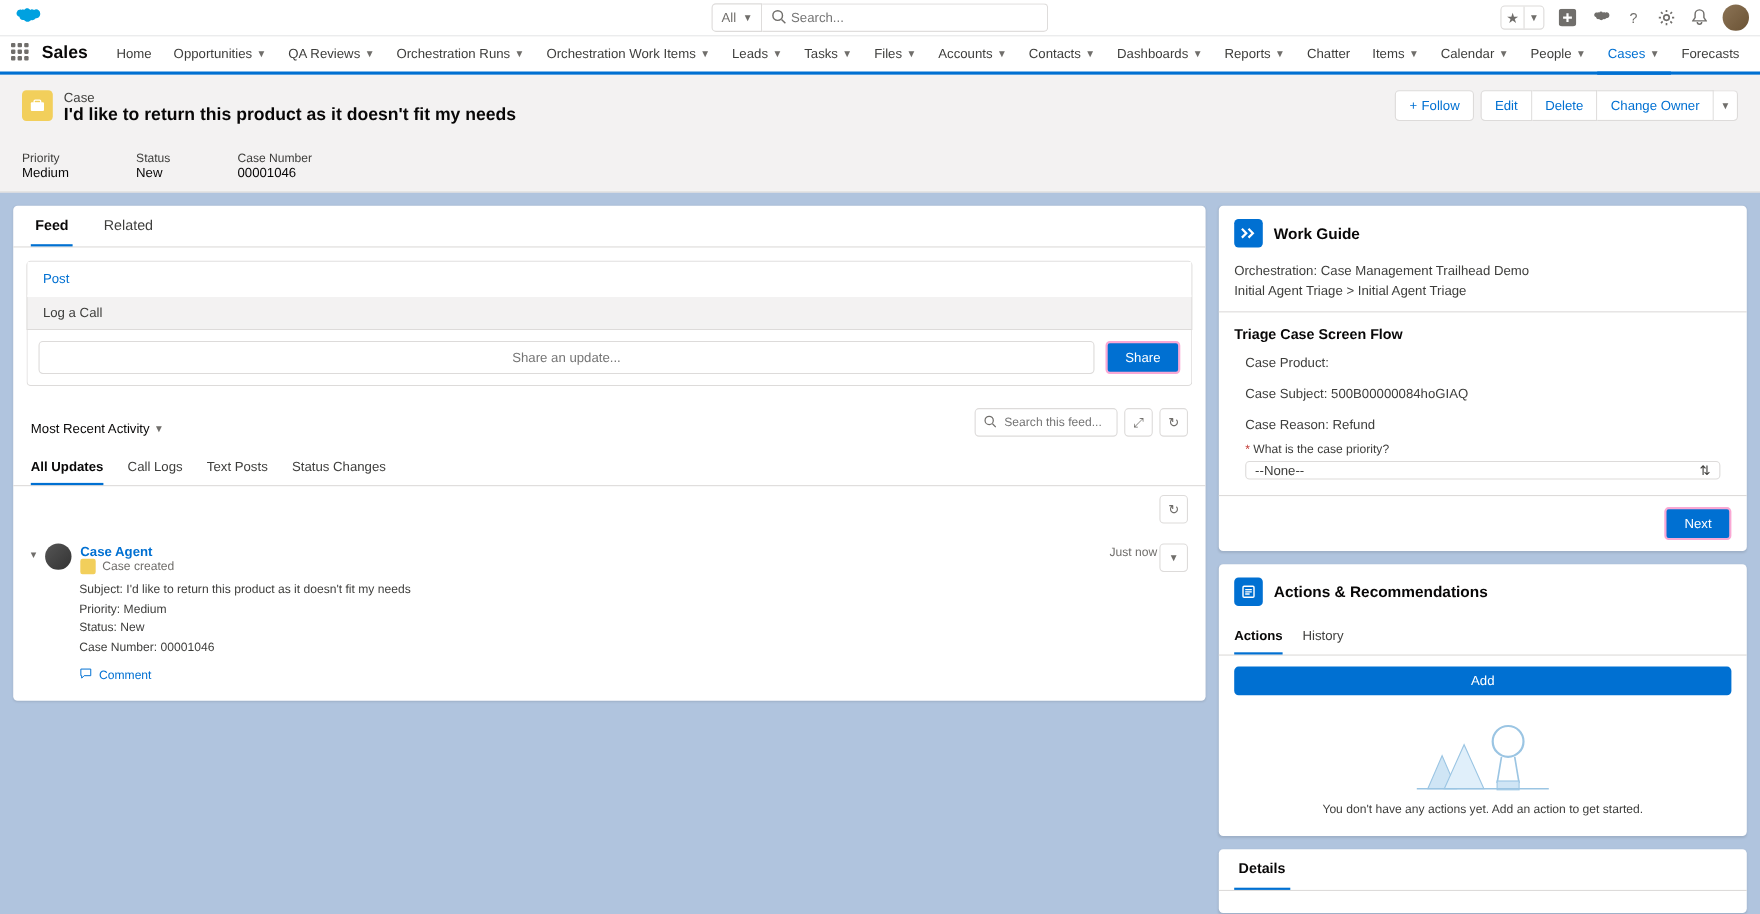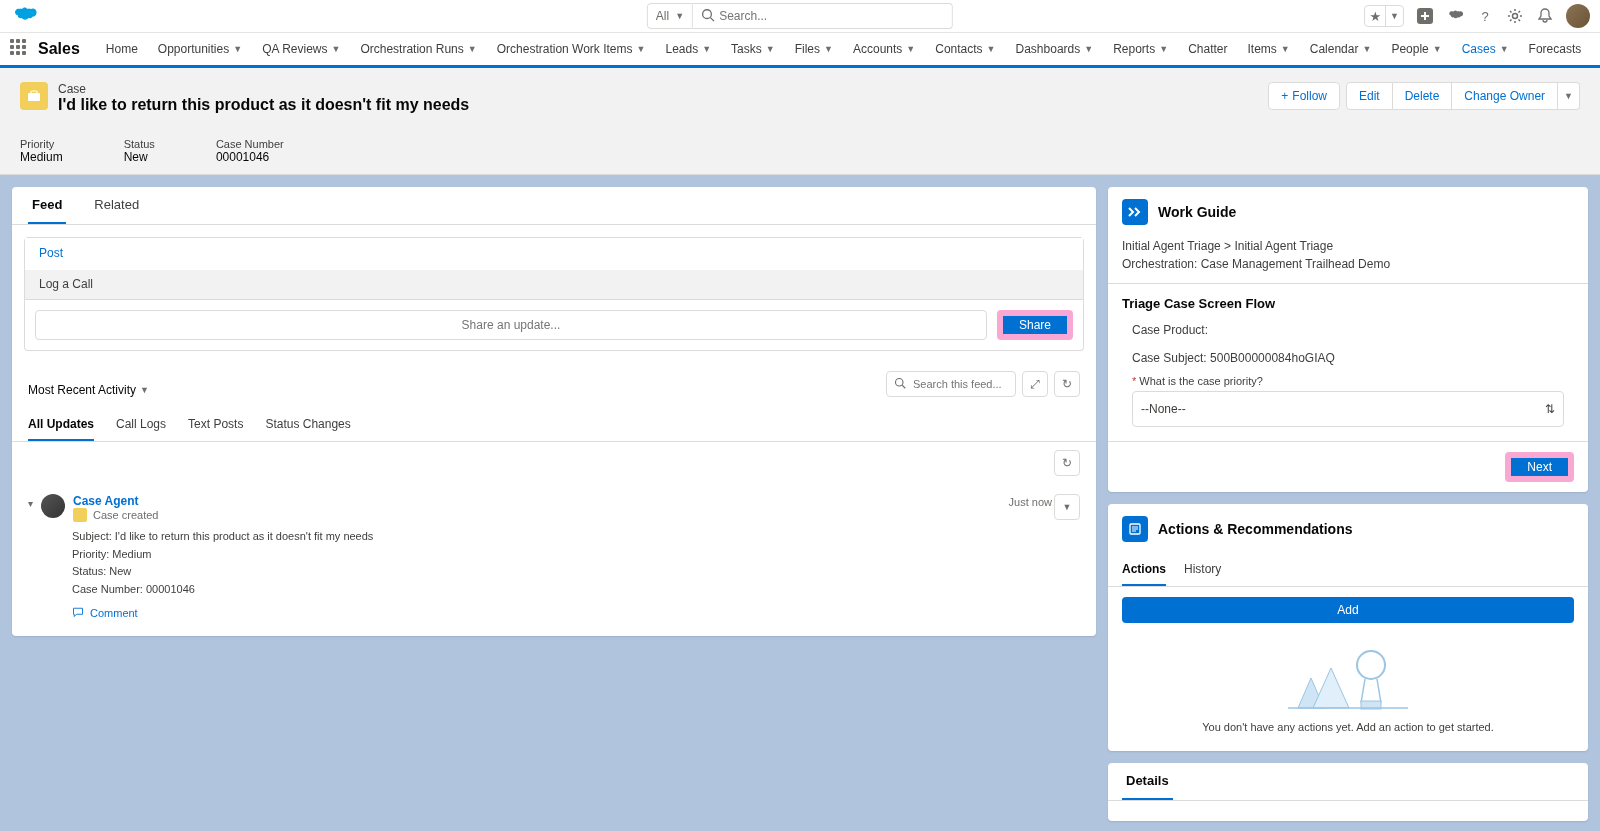--- a/index.html
+++ b/index.html
@@ -59,21 +59,21 @@
 .card { background: #fff; border-radius: 4px; box-shadow: 0 1px 2px rgba(0,0,0,0.1); }
 .tabs { display: flex; border-bottom: 1px solid #dddbda; padding: 0 16px; }
 .tab { padding: 10px 4px; margin-right: 24px; font-size: 13px; color: #3e3e3c; cursor: pointer; }
 .tab.active { color: #080707; border-bottom: 2px solid #0070d2; font-weight: 600; }
 .composer-tabs { display: flex; background: #f3f2f2; border-bottom: 1px solid #dddbda; margin: 12px 12px 0; border-radius: 4px 4px 0 0; border: 1px solid #dddbda; }
 .composer-tabs { margin: 12px; margin-bottom: 0; flex-direction: column; }
 .ctab { padding: 8px 14px; font-size: 12px; color: #3e3e3c; cursor: pointer; }
 .ctab.active { background: #fff; color: #0070d2; border-bottom: 2px solid #fff; margin-bottom: -1px; }
 .composer-body { border: 1px solid #dddbda; border-top: none; margin: 0 12px 12px; padding: 10px; display: flex; gap: 10px; background: #fff; border-radius: 0 0 4px 4px; }
 .share-input { flex: 1; height: 30px; border: 1px solid #dddbda; border-radius: 4px; padding: 0 10px; font-size: 12px; text-align: center; color: #706e6b; background: #fff; }
-.btn-brand { background: #0070d2; color: #fff; border: 6px solid #f9a8d4; height: 30px; padding: 0 16px; border-radius: 4px; font-size: 12px; cursor: pointer; }
+.btn-brand { background: #0070d2; color: #fff; border: 2px solid #f9a8d4; height: 30px; padding: 0 16px; border-radius: 4px; font-size: 12px; cursor: pointer; }
 
 .feed-controls { display: flex; align-items: flex-end; padding: 8px 16px 12px; gap: 11px; }
 .sort-btn { font-size: 12px; color: #080707; display: flex; align-items: center; gap: 4px; cursor: pointer; }
 .feed-search { margin-left: auto; border: 1px solid #dddbda; border-radius: 4px; height: 26px; width: 130px; padding: 0 8px 0 26px; font-size: 11px; }
 .feed-search-wrap { position: relative; display: flex; align-items: center; gap: 6px; }
 .feed-search-wrap .si { position: absolute; left: 8px; top: 6px; color: #706e6b; }
 .icon-btn { width: 26px; height: 26px; border: 1px solid #dddbda; border-radius: 4px; background: #fff; display: flex; align-items: center; justify-content: center; cursor: pointer; color: #706e6b; font-size: 12px; }
 
 .feed-filters { display: flex; border-bottom: 1px solid #dddbda; padding: 0 16px; gap: 22px; }
 .ffilter { padding: 8px 0; font-size: 12px; color: #3e3e3c; cursor: pointer; }
@@ -98,21 +98,21 @@
 .card-header { padding: 12px 14px; display: flex; align-items: center; gap: 10px; }
 .card-header .ci { width: 26px; height: 26px; border-radius: 4px; display: flex; align-items: center; justify-content: center; }
 .card-header .ci svg { fill: #fff; width: 16px; height: 16px; }
 .card-title { font-weight: 700; font-size: 14px; }
 .card-sub { padding: 0 14px 10px; font-size: 12px; color: #3e3e3c; line-height: 1.5; }
 .card-section-title { padding: 12px 14px 8px; font-weight: 700; font-size: 13px; border-top: 1px solid #dddbda; }
 .card-body { padding: 0 24px 14px; font-size: 12px; color: #3e3e3c; }
 .form-row { margin-top: 10px; }
 .form-label { font-size: 11px; color: #3e3e3c; margin-bottom: 4px; }
 .form-label .req { color: #c23934; }
-.select-box { width: 100%; height: 36px; border: 1px solid #dddbda; border-radius: 4px; padding: 0 8px; font-size: 12px; background: #fff; display: flex; align-items: center; justify-content: space-between; }
+.select-box { width: 100%; height: 17px; border: 1px solid #dddbda; border-radius: 4px; padding: 0 8px; font-size: 12px; background: #fff; display: flex; align-items: center; justify-content: space-between; }
 .card-footer { display: flex; justify-content: flex-end; padding: 10px 14px; border-top: 1px solid #dddbda; }
 
 .sub-tabs { display: flex; border-bottom: 1px solid #dddbda; padding: 0 14px; gap: 18px; }
 .sub-tab { padding: 8px 0; font-size: 12px; color: #3e3e3c; cursor: pointer; }
 .sub-tab.active { border-bottom: 2px solid #0070d2; color: #080707; font-weight: 600; }
 .wide-btn { margin: 10px 14px; background: #0070d2; color: #fff; border: none; border-radius: 4px; height: 26px; width: calc(100% - 28px); font-size: 12px; cursor: pointer; text-align: center; }
 .empty-state { padding: 10px 14px 18px; text-align: center; font-size: 11px; color: #3e3e3c; }
 .empty-illus { height: 70px; display: flex; justify-content: center; align-items: flex-end; margin-bottom: 8px; }
 
 
@@ -400,27 +400,28 @@
     <div class="card">
       <div class="card-header">
         <div class="ci" style="background:#0070d2">
           <svg viewBox="0 0 16 16">
               <path d="M2 4l4 4-4 4M8 4l4 4-4 4" fill="none" stroke="#fff" stroke-width="2"></path>
             </svg>
         </div>
         <div class="card-title">Work Guide</div>
       </div>
       <div class="card-sub">
+        <div>Orchestration: Case Management Trailhead Demo</div>
         <div>Initial Agent Triage &gt; Initial Agent Triage</div>
-        <div>Orchestration: Case Management Trailhead Demo</div>
       </div>
       <div class="card-section-title">Triage Case Screen Flow</div>
       <div class="card-body">
         <div style="margin-top:4px">Case Product:</div>
         <div style="margin-top:14px">Case Subject: 500B00000084hoGIAQ</div>
+        <div style="margin-top:14px">Case Reason: Refund</div>
         <div class="form-row">
           <div class="form-label"><span class="req">*</span> <span>What is the case priority?</span></div>
           <div class="select-box">
             <span>--None--</span>
             <span>⇅</span>
           </div>
         </div>
       </div>
       <div class="card-footer">
         <button class="btn-brand">Next</button>

